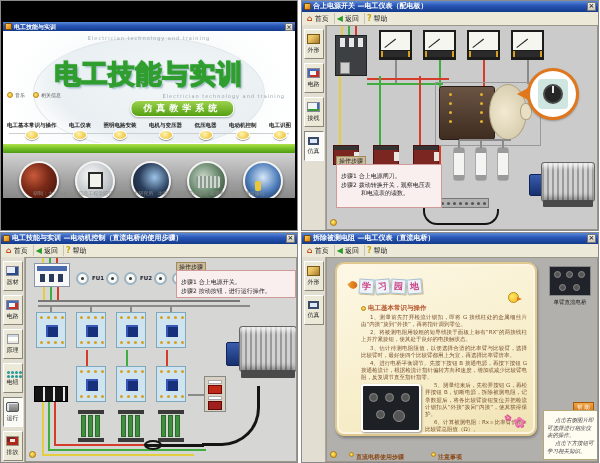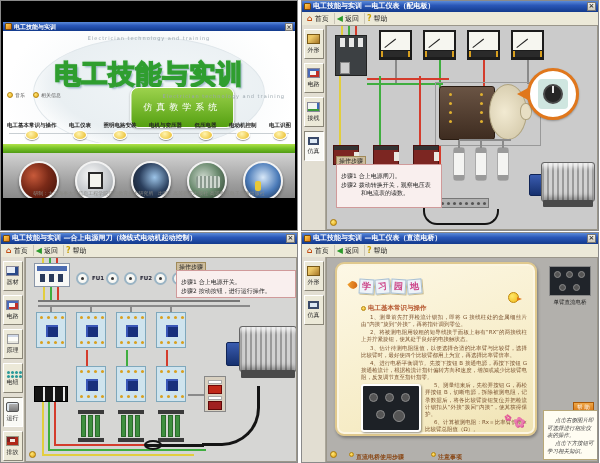--- a/index.html
+++ b/index.html
@@ -78,23 +78,23 @@
   
   .p1{background:#000;}
   .p1win{position:absolute;left:2px;top:21px;right:2px;height:176px;background:#fff;overflow:hidden;}
   .splash{position:absolute;left:0;top:9px;right:0;bottom:0;
           background:radial-gradient(ellipse at 50% 40%, #eef3f5 0%, #ffffff 70%);overflow:hidden;}
   .globe{position:absolute;left:30px;top:6px;width:230px;height:110px;border-radius:50%;
          border:1px solid #dfe6ea;background:radial-gradient(ellipse at 60% 40%, #f2f6f8 0%, #e9eff2 60%, transparent 75%);}
   .bigtitle{position:absolute;left:0;right:0;top:26px;text-align:center;font-size:26px;font-weight:bold;
             letter-spacing:1px;color:#fff;-webkit-text-stroke:1.5px #2f9e2f;
             text-shadow:2px 2px 2px #9ab4c4, 0 0 2px #2f9e2f;}
-  .ribbon{position:absolute;left:50%;top:56px;transform:translateX(-18%);
+  .ribbon{position:absolute;left:50%;top:69px;transform:translateX(-18%);
           background:linear-gradient(180deg,#9cd24c,#55a012);border:1px solid #fff;border-radius:8px;
-          color:#fff;font-size:9px;font-weight:normal;letter-spacing:4px;padding:13px 12px;
+          color:#fff;font-size:9px;font-weight:bold;letter-spacing:4px;padding:1px 12px;
           box-shadow:0 1px 2px rgba(0,0,0,.3);}
   .etext{position:absolute;color:#9aa6ae;font-size:5px;letter-spacing:1px;white-space:nowrap;}
   .minibtn{display:inline-flex;align-items:center;gap:2px;font-size:5px;color:#555;margin-right:3px;}
   .ydot{width:6px;height:6px;border-radius:50%;background:radial-gradient(circle at 35% 35%,#ffe878,#e8a818);
         border:1px solid #b88810;box-sizing:border-box;}
   .menurow{position:absolute;left:4px;right:4px;top:91px;display:flex;justify-content:space-between;}
   .mi{display:flex;flex-direction:column;align-items:center;gap:1px;}
   .milabel{font-size:5.5px;font-weight:bold;color:#222;white-space:nowrap;}
   .oval{width:12px;height:8px;border-radius:50%;background:radial-gradient(circle at 40% 35%,#fff4b0,#e8b820);
         border:1px solid #fff;box-shadow:0 1px 1px rgba(0,0,0,.4);}
@@ -210,21 +210,21 @@
         </div>
       </div>
       <div class="credit">研制：大连海事大学信息工程学院信息教育技术研究所　出版：高等教育出版社  高等教育电子音像出版社</div>
     </div>
   </div>
 </div>
 
 <div class="panel" style="left:301px;top:0">
   <div class="tbar">
     <span class="ticon"></span>
-    <span class="ttxt">电工技能与实训 —电工仪表（配电板）</span>
+    <span class="ttxt">合上电源开关 —电工仪表（配电板）</span>
     <span class="tclose">×</span>
   </div>
   <div class="toolbar">
     <span class="tbtn">
         <span class="ic" style="color:#c34a10">⌂</span>
         <span>首页</span>
       </span>
     <span class="tbtn">
         <span class="ic" style="color:#2a9a2a">◀</span>
         <span>返回</span>
@@ -369,21 +369,21 @@
       <div>步骤2  拨动转换开关，观察电压表</div>
       <div>　　　 和电流表的读数。</div>
     </div>
     <div class="music"></div>
   </div>
 </div>
 
 <div class="panel" style="left:0;top:232px">
   <div class="tbar">
     <span class="ticon"></span>
-    <span class="ttxt">电工技能与实训 —合上电源闸刀（绕线式电动机起动控制）</span>
+    <span class="ttxt">电工技能与实训 —电动机控制（直流电桥的使用步骤）</span>
     <span class="tclose">×</span>
   </div>
   <div class="toolbar">
     <span class="tbtn">
         <span class="ic" style="color:#c34a10">⌂</span>
         <span>首页</span>
       </span>
     <span class="tbtn">
         <span class="ic" style="color:#2a9a2a">◀</span>
         <span>返回</span>
@@ -547,21 +547,21 @@
       <div>步骤1  合上电源开关。</div>
       <div>步骤2  按动按钮，进行运行操作。</div>
     </div>
     <div class="music"></div>
   </div>
 </div>
 
 <div class="panel" style="left:301px;top:232px">
   <div class="tbar">
     <span class="ticon"></span>
-    <span class="ttxt">电工技能与实训 —电工仪表（直流电桥）</span>
+    <span class="ttxt">拆除被测电阻 —电工仪表（直流电桥）</span>
     <span class="tclose">×</span>
   </div>
   <div class="toolbar">
     <span class="tbtn">
         <span class="ic" style="color:#c34a10">⌂</span>
         <span>首页</span>
       </span>
     <span class="tbtn">
         <span class="ic" style="color:#2a9a2a">◀</span>
         <span>返回</span>

